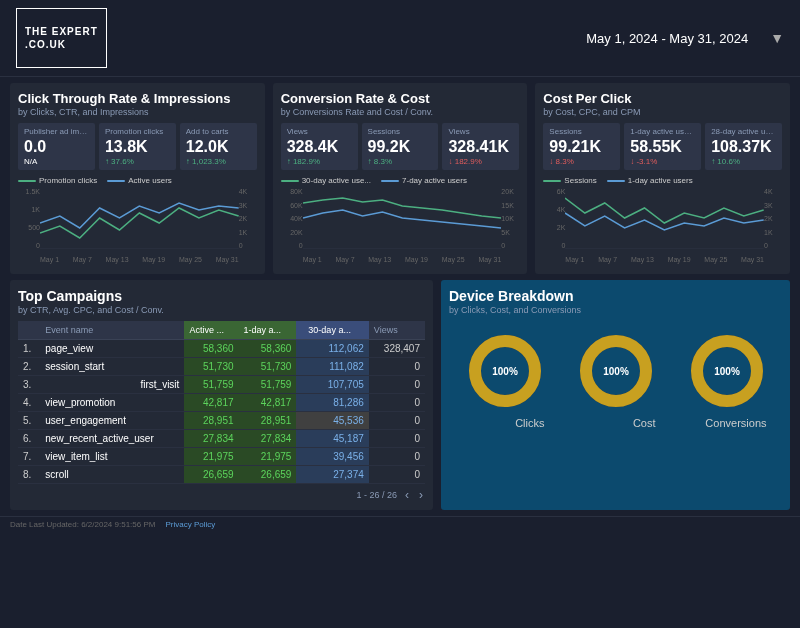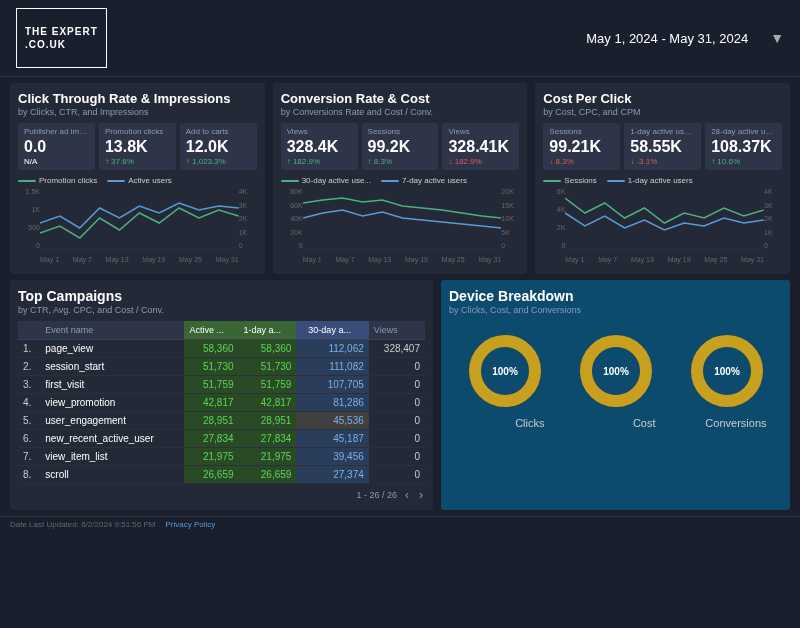--- a/index.html
+++ b/index.html
@@ -504,21 +504,21 @@
             <tr>
     <td>2.</td>
     <td style="color:#fff;">session_start</td>
     <td style="background:#2a4a25; color:#5cd45c; text-align:right;">51,730</td>
     <td style="background:#2a4a25; color:#5cd45c; text-align:right;">51,730</td>
     <td style="background:#2a3d5a; color:#7ab0e8; text-align:right;">111,082</td>
     <td style="text-align:right;">0</td>
   </tr>
             <tr>
     <td>3.</td>
-    <td style="color:#fff;">first_visit</td>
+    <td style="color:#fff;text-align:right;">first_visit</td>
     <td style="background:#2a4a25; color:#5cd45c; text-align:right;">51,759</td>
     <td style="background:#2a4a25; color:#5cd45c; text-align:right;">51,759</td>
     <td style="background:#2a3d5a; color:#7ab0e8; text-align:right;">107,705</td>
     <td style="text-align:right;">0</td>
   </tr>
             <tr>
     <td>4.</td>
     <td style="color:#fff;">view_promotion</td>
     <td style="background:#2a4a25; color:#5cd45c; text-align:right;">42,817</td>
     <td style="background:#2a4a25; color:#5cd45c; text-align:right;">42,817</td>

